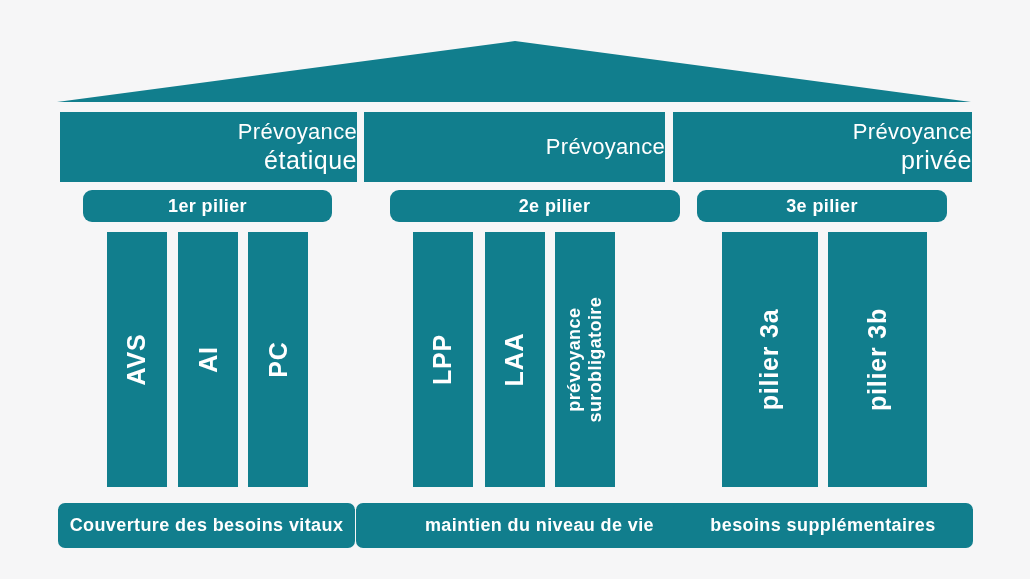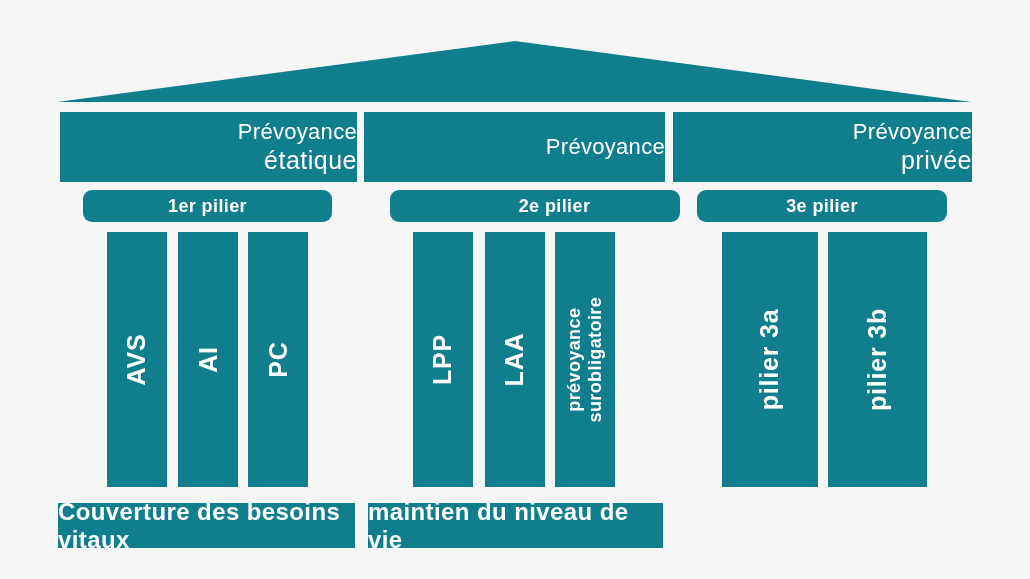--- a/index.html
+++ b/index.html
@@ -82,42 +82,43 @@
 
   .foot {
     position: absolute;
     top: 503px;
     height: 45px;
     background: var(--teal);
     color: var(--txt);
     display: flex;
     align-items: center;
     justify-content: center;
-    font-size: 24px;
+    font-size: 18px;
     font-weight: 700;
     letter-spacing: 0.4px;
+    border-radius: 7px;
   }
 
   
   .s1-hdr { left: 60px;  width: 297px; }
   .s2-hdr { left: 364px; width: 301px; }
   .s3-hdr { left: 673px; width: 299px; }
   .s1-bar { left: 83px;  width: 249px; }
   .s2-bar { left: 390px; width: 251px; padding-left: 39px; }
   .s3-bar { left: 697px; width: 250px; text-align: center; }
   .c-1-0 { left: 107px; width: 60px; }
   .c-1-1 { left: 178px; width: 60px; }
   .c-1-2 { left: 248px; width: 60px; }
   .c-2-0 { left: 413px; width: 60px; }
   .c-2-1 { left: 485px; width: 60px; }
   .c-2-2 { left: 555px; width: 60px; }
   .c-3-0 { left: 722px; width: 96px; }
   .c-3-1 { left: 828px; width: 99px; }
   .s1-foot { left: 58px;  width: 297px; }
-  .s2-foot { left: 368px; width: 295px; }
+  .s2-foot { left: 356px; width: 295px; padding-left: 36px; }
   .s3-foot { left: 673px; width: 300px; }
 </style>
 </head>
 <body>
 
 <div id="canvas">
 
   <svg class="roof-svg" width="1030" height="110" viewBox="0 0 1030 110" aria-hidden="true">
     <polygon points="57,102 515,41 971,102"></polygon>
   </svg>
@@ -167,14 +168,17 @@
   </div>
   <div class="bar s3-bar">
     <span>3e pilier</span>
   </div>
   <div class="col c-3-0">
     <span class="vlabel">pilier 3a</span>
   </div>
   <div class="col c-3-1">
     <span class="vlabel">pilier 3b</span>
   </div>
+  <div class="foot s3-foot">
+    <span>besoins supplémentaires</span>
+  </div>
 
 </div>
 
 </body></html>

